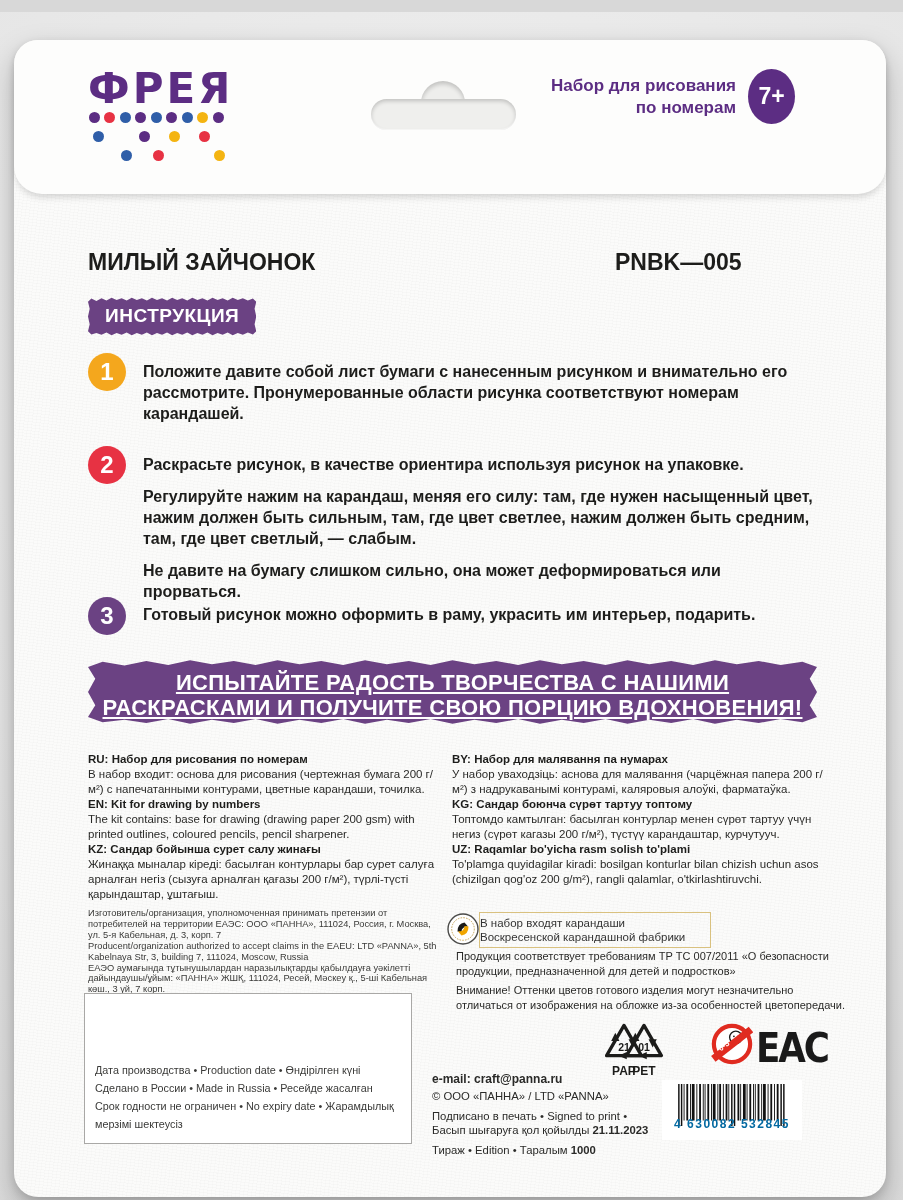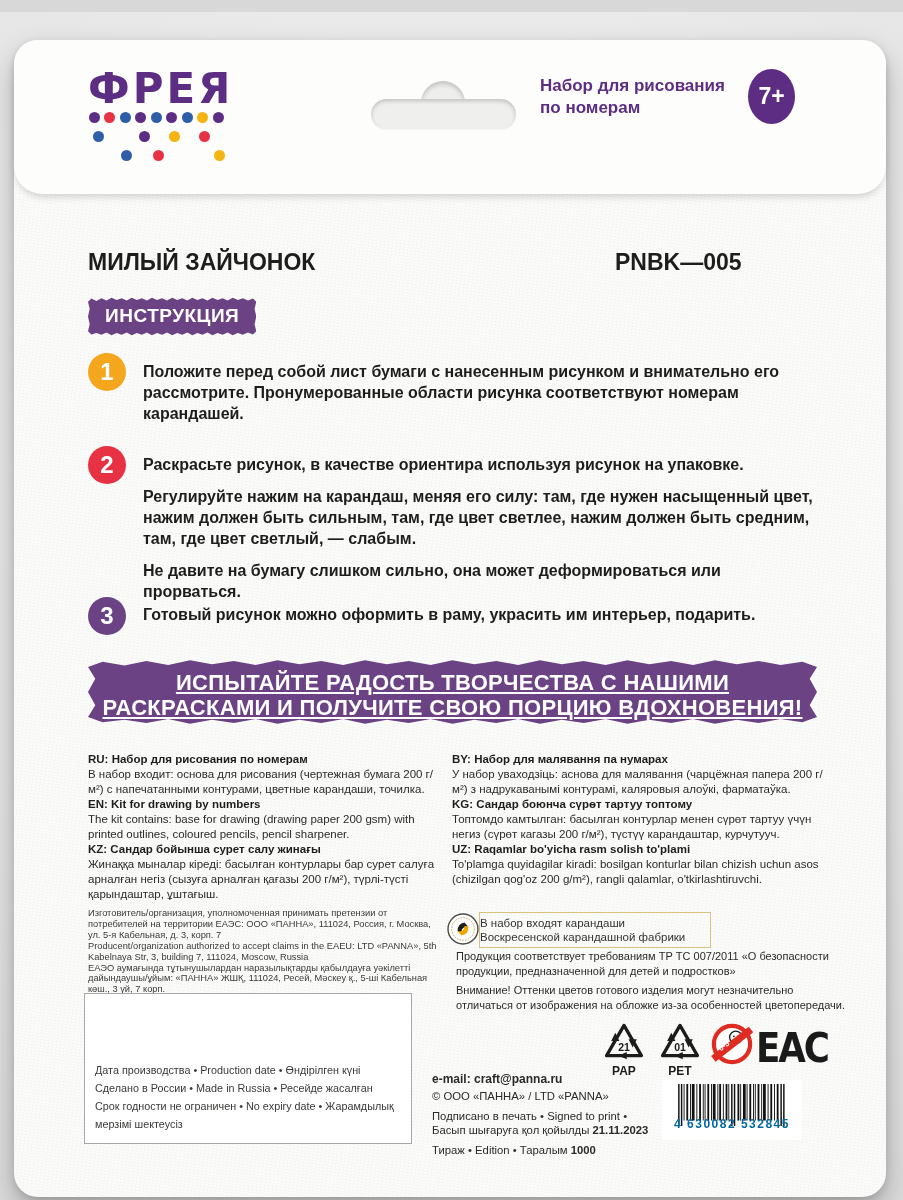--- a/index.html
+++ b/index.html
@@ -18,21 +18,21 @@
   
   .slot-bump{ position:absolute; left:421px; top:69px; width:44px; height:44px; border-radius:50%;
          background:#eeeeec; box-shadow:inset 0 3px 4px rgba(0,0,0,.18); }
   .slot-bar{ position:absolute; left:371px; top:87px; width:145px; height:31px; border-radius:16px;
          background:#efefed; box-shadow:inset 0 2px 4px rgba(0,0,0,.2), inset 0 -1px 1px rgba(255,255,255,.8); }
   
   .logo-text{ position:absolute; left:88px; top:52px; font-family:"DejaVu Sans","Liberation Sans",sans-serif;
          font-size:42px; font-weight:bold; letter-spacing:3px; color:#5c2d83; }
   .logo-dots{ position:absolute; left:89px; top:100px; width:140px; height:50px; }
   .dot{ position:absolute; width:11px; height:11px; border-radius:50%; }
-  .tagline{ position:absolute; left:540px; top:63px; width:196px; text-align:left;
+  .tagline{ position:absolute; left:540px; top:63px; width:196px; text-align:right;
          color:#5c2d83; font-weight:bold; font-size:17px; line-height:22px; }
   .age-badge{ position:absolute; left:748px; top:57px; width:47px; height:55px; border-radius:50%;
          background:#5c2d83; color:#fff; font-weight:bold; font-size:23px;
          display:flex; align-items:center; justify-content:center; }
   
   .title{ position:absolute; left:88px; top:237px; font-size:23px; font-weight:bold; color:#1d1d1b; }
   .sku{ position:absolute; left:615px; top:237px; width:200px; text-align:left;
          font-size:23px; font-weight:bold; color:#1d1d1b; }
   .torn{ clip-path:polygon(0% 12%,2% 4%,5% 10%,8% 3%,11% 9%,14% 2%,17% 8%,20% 3%,23% 9%,26% 2%,29% 8%,32% 3%,35% 9%,38% 2%,41% 8%,44% 3%,47% 9%,50% 2%,53% 8%,56% 3%,59% 9%,62% 2%,65% 8%,68% 3%,71% 9%,74% 2%,77% 8%,80% 3%,83% 9%,86% 2%,89% 8%,92% 3%,95% 9%,98% 4%,100% 12%,99% 30%,100% 50%,99% 70%,100% 88%,98% 96%,95% 91%,92% 97%,89% 92%,86% 98%,83% 91%,80% 97%,77% 92%,74% 98%,71% 91%,68% 97%,65% 92%,62% 98%,59% 91%,56% 97%,53% 92%,50% 98%,47% 91%,44% 97%,41% 92%,38% 98%,35% 91%,32% 97%,29% 92%,26% 98%,23% 91%,20% 97%,17% 92%,14% 98%,11% 91%,8% 97%,5% 92%,2% 96%,0% 88%,1% 70%,0% 50%,1% 30%); }
   .instr-badge{ position:absolute; left:88px; top:285px; padding:8px 17px 9px;
@@ -116,21 +116,21 @@
   </div>
   <div class="age-badge">7+</div>
 
   <div class="title">МИЛЫЙ ЗАЙЧОНОК</div>
   <div class="sku">PNBK—005</div>
 
   <div class="instr-badge torn">ИНСТРУКЦИЯ</div>
 
   <div class="step-num" style="left: 88px; top: 341px; background: rgb(244, 167, 29);">1</div>
   <div class="step-text" style="top:349px;">
-    <p>Положите перед собой лист бумаги с нанесенным рисунком и внимательно его рассмотрите. Пронумерованные области рисунка соответствуют номерам карандашей.</p>
+    <p>Положите давите собой лист бумаги с нанесенным рисунком и внимательно его рассмотрите. Пронумерованные области рисунка соответствуют номерам карандашей.</p>
   </div>
 
   <div class="step-num" style="left: 88px; top: 434px; background: rgb(231, 50, 67);">2</div>
   <div class="step-text" style="top:442px;">
     <p>Раскрасьте рисунок, в качестве ориентира используя рисунок на упаковке.</p>
     <p>Регулируйте нажим на карандаш, меняя его силу: там, где нужен насыщенный цвет, нажим должен быть сильным, там, где цвет светлее, нажим должен быть средним, там, где цвет светлый, — слабым.</p>
     <p>Не давите на бумагу слишком сильно, она может деформироваться или прорваться.</p>
   </div>
 
   <div class="step-num" style="left: 88px; top: 585px; background: rgb(107, 66, 131);">3</div>
@@ -191,21 +191,21 @@
     <svg width="44" height="42" viewBox="0 0 48 44">
       <path d="M24 5 L43 38 L5 38 Z" fill="none" stroke="#1c1c1a" stroke-width="3.6" stroke-linejoin="round"></path>
       <polygon points="10,22 19,22 14.5,13" fill="#1c1c1a"></polygon>
       <polygon points="29,20 38,20 33.5,29" fill="#1c1c1a"></polygon>
       <polygon points="27,34 27,42 18,38" fill="#1c1c1a"></polygon>
       <text x="24" y="33" text-anchor="middle" font-size="11.5" font-weight="bold" fill="#1c1c1a" font-family="Liberation Sans, sans-serif">21</text>
     </svg>
     <div class="lbl">PAP</div>
   </div>
 
-  <div class="icon" style="left:656px; top:1008px; width:48px;">
+  <div class="icon" style="left:620px; top:1008px; width:48px;">
     <svg width="44" height="42" viewBox="0 0 48 44">
       <path d="M24 5 L43 38 L5 38 Z" fill="none" stroke="#1c1c1a" stroke-width="3.6" stroke-linejoin="round"></path>
       <polygon points="10,22 19,22 14.5,13" fill="#1c1c1a"></polygon>
       <polygon points="29,20 38,20 33.5,29" fill="#1c1c1a"></polygon>
       <polygon points="27,34 27,42 18,38" fill="#1c1c1a"></polygon>
       <text x="24" y="33" text-anchor="middle" font-size="11.5" font-weight="bold" fill="#1c1c1a" font-family="Liberation Sans, sans-serif">01</text>
     </svg>
     <div class="lbl">PET</div>
   </div>
 

